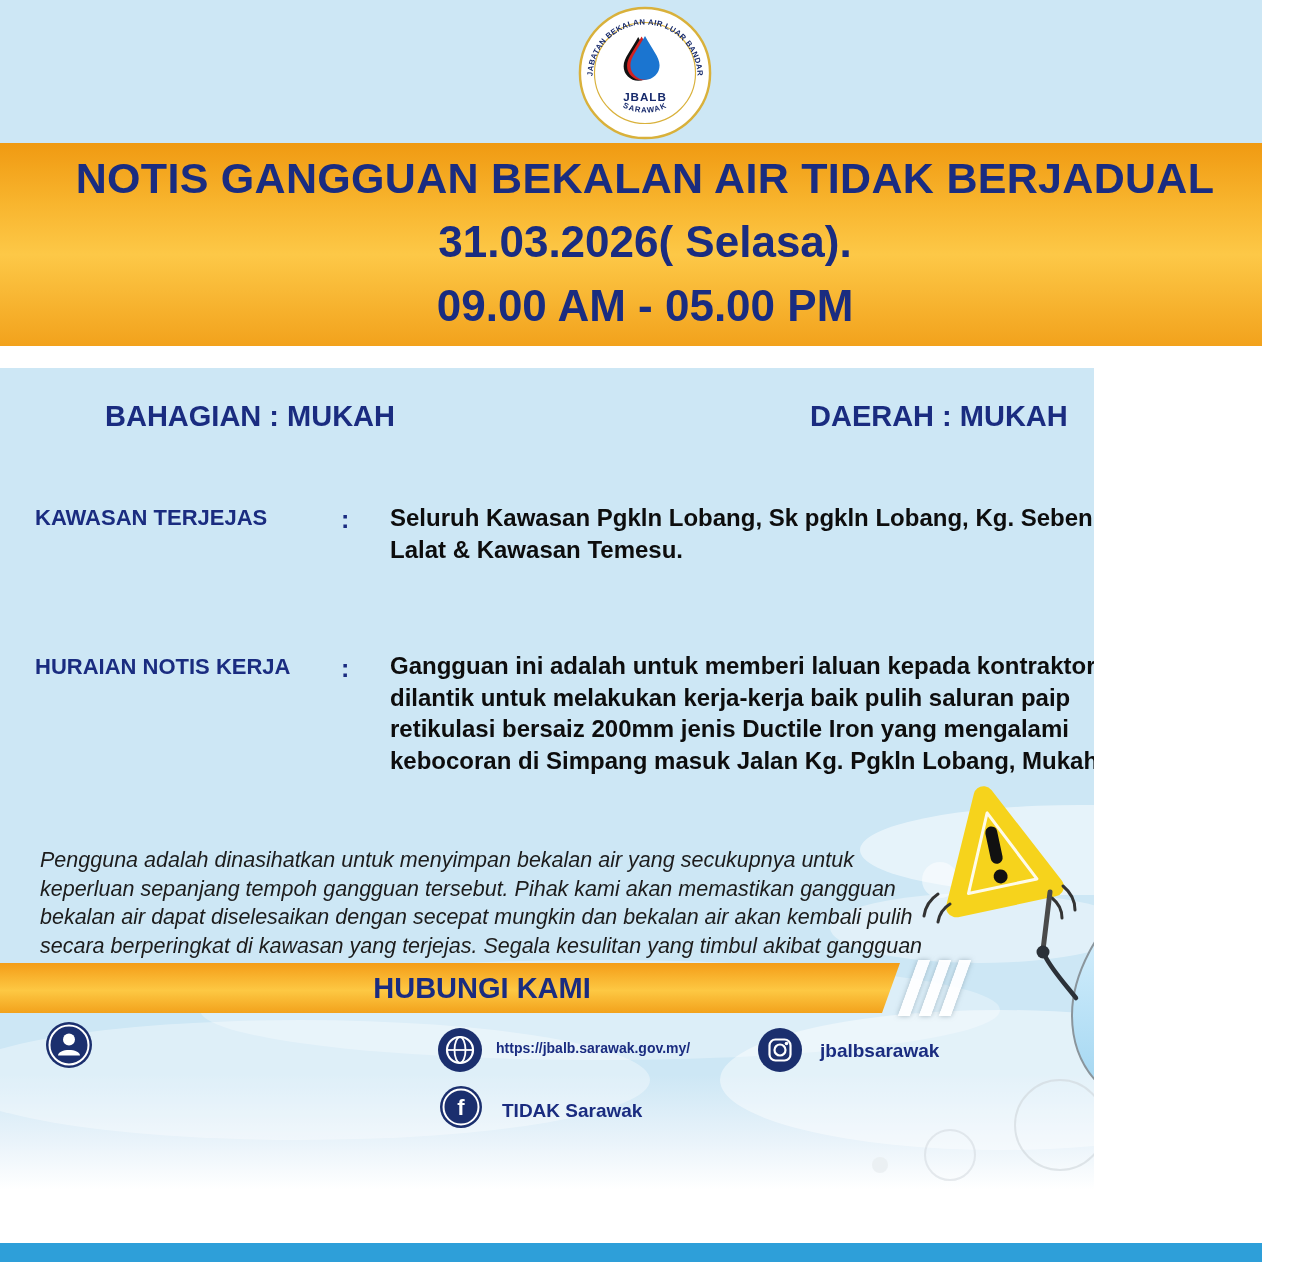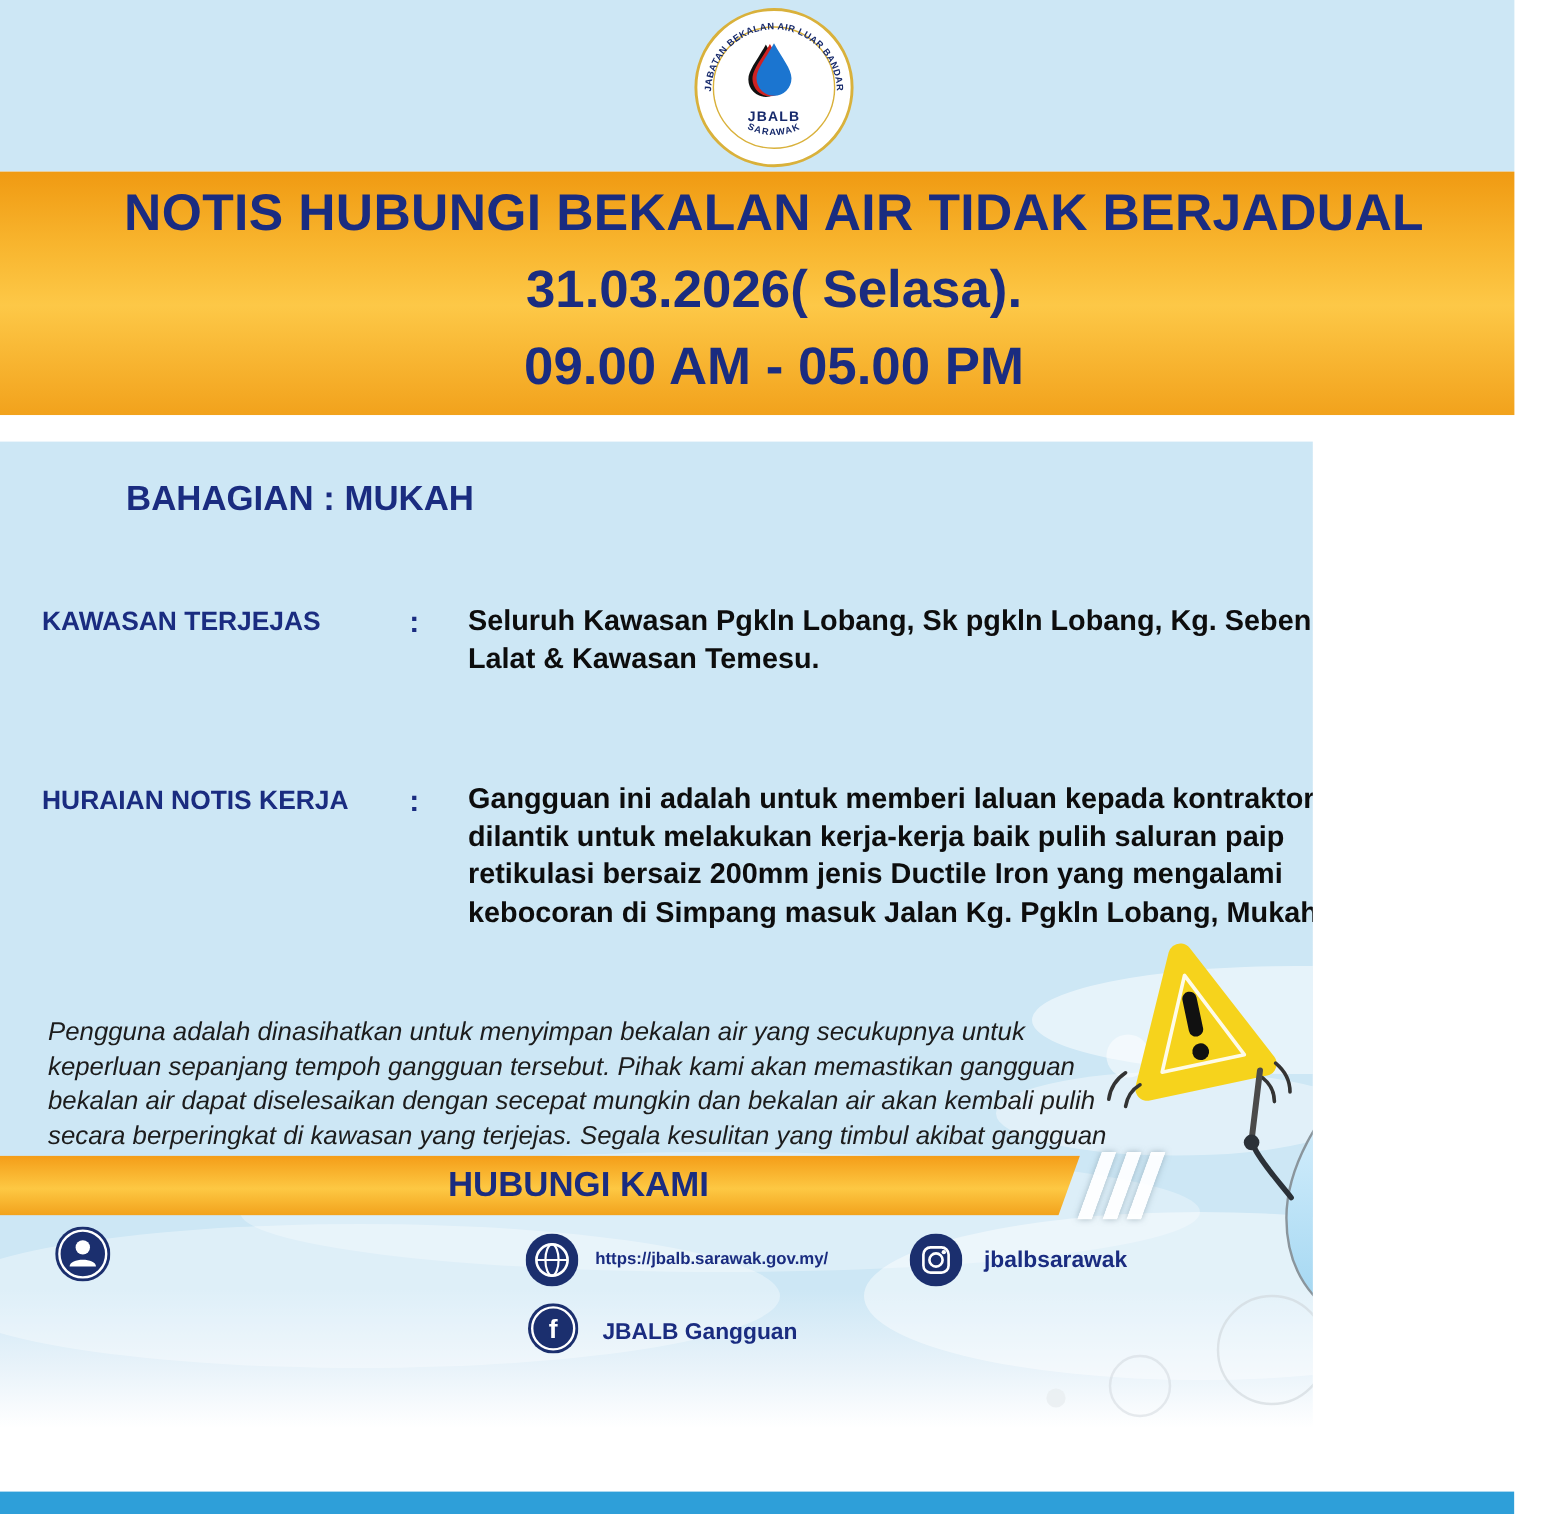--- a/index.html
+++ b/index.html
@@ -91,21 +91,21 @@
           <path d="M 0,-20 C -7,-7 -15,2 -15,10 a15,15 0 0 0 30,0 C 15,2 7,-7 0,-20 Z" transform="translate(-7,1)" fill="#111111"></path>
           <path d="M 0,-20 C -7,-7 -15,2 -15,10 a15,15 0 0 0 30,0 C 15,2 7,-7 0,-20 Z" transform="translate(-3.5,0.5)" fill="#d02222"></path>
           <path d="M 0,-20 C -7,-7 -15,2 -15,10 a15,15 0 0 0 30,0 C 15,2 7,-7 0,-20 Z" fill="#1b75d0"></path>
         </g>
         <text x="70" y="99" text-anchor="middle" font-size="12" font-weight="bold" fill="#16296b" letter-spacing="1">JBALB</text>
       </svg>
     </div>
   </div>
 
   <div class="banner">
-    <div class="title">NOTIS HUBUNGI BEKALAN AIR TIDAK BERJADUAL</div>
+    <div class="title">NOTIS GANGGUAN BEKALAN AIR TIDAK BERJADUAL</div>
     <div class="line">31.03.2026( Selasa).</div>
     <div class="line">09.00 AM - 05.00 PM</div>
   </div>
 
   <div class="white-gap"></div>
 
   <div class="body-area">
 
     <svg class="splash" viewBox="0 0 1290 392">
       <ellipse cx="1080" cy="52" rx="220" ry="45" fill="#ffffff" opacity="0.5"></ellipse>
@@ -115,20 +115,21 @@
       <ellipse cx="600" cy="212" rx="400" ry="50" fill="#ffffff" opacity="0.3"></ellipse>
       <ellipse cx="300" cy="282" rx="350" ry="60" fill="#ffffff" opacity="0.35"></ellipse>
       <ellipse cx="1000" cy="282" rx="280" ry="70" fill="#ffffff" opacity="0.45"></ellipse>
       <circle cx="1060" cy="327" r="45" fill="none" stroke="#cfd6db" stroke-width="2" opacity="0.6"></circle>
       <circle cx="950" cy="357" r="25" fill="none" stroke="#cfd6db" stroke-width="2" opacity="0.5"></circle>
       <circle cx="880" cy="367" r="8" fill="#e8edf0" opacity="0.8"></circle>
       <circle cx="1130" cy="360" r="6" fill="#e8edf0" opacity="0.8"></circle>
     </svg>
 
     <div class="region-label bahagian">BAHAGIAN : MUKAH</div>
+    <div class="region-label daerah">DAERAH : MUKAH</div>
 
     <div class="detail-label kawasan-label">KAWASAN TERJEJAS</div>
     <div class="detail-colon kawasan-colon">:</div>
     <div class="detail-value kawasan-value">Seluruh Kawasan Pgkln Lobang, Sk pgkln Lobang, Kg. Sebening Lalat &amp; Kawasan Temesu.</div>
 
     <div class="detail-label huraian-label">HURAIAN NOTIS KERJA</div>
     <div class="detail-colon huraian-colon">:</div>
     <div class="detail-value huraian-value">Gangguan ini adalah untuk memberi laluan kepada kontraktor yang dilantik untuk melakukan kerja-kerja baik pulih saluran paip retikulasi bersaiz 200mm jenis Ductile Iron yang mengalami kebocoran di Simpang masuk Jalan Kg. Pgkln Lobang, Mukah.</div>
 
     <div class="advisory">Pengguna adalah dinasihatkan untuk menyimpan bekalan air yang secukupnya untuk keperluan sepanjang tempoh gangguan tersebut. Pihak kami akan memastikan gangguan bekalan air dapat diselesaikan dengan secepat mungkin dan bekalan air akan kembali pulih secara berperingkat di kawasan yang terjejas. Segala kesulitan yang timbul akibat gangguan ini adalah sangat dikesali.</div>
@@ -153,21 +154,21 @@
       <ellipse cx="22" cy="22" rx="5.5" ry="13" fill="none" stroke="#ffffff" stroke-width="1.8"></ellipse>
       <line x1="9" y1="22" x2="35" y2="22" stroke="#ffffff" stroke-width="1.8"></line>
     </svg>
     <div class="contact-text website-text">https://jbalb.sarawak.gov.my/</div>
 
     <svg class="contact-icon fb-icon" viewBox="0 0 42 42">
       <circle cx="21" cy="21" r="21" fill="#1b2f6e"></circle>
       <circle cx="21" cy="21" r="17.5" fill="none" stroke="#ffffff" stroke-width="2"></circle>
       <text x="21" y="29" text-anchor="middle" font-size="22" font-weight="bold" fill="#ffffff">f</text>
     </svg>
-    <div class="contact-text fb-text">JBALB Gangguan</div>
+    <div class="contact-text fb-text">TIDAK Sarawak</div>
 
     <svg class="contact-icon ig-icon" viewBox="0 0 44 44">
       <circle cx="22" cy="22" r="22" fill="#1b2f6e"></circle>
       <rect x="11.5" y="11.5" width="21" height="21" rx="6" fill="none" stroke="#ffffff" stroke-width="2.2"></rect>
       <circle cx="22" cy="22" r="5.5" fill="none" stroke="#ffffff" stroke-width="2.2"></circle>
       <circle cx="28.5" cy="15.5" r="1.8" fill="#ffffff"></circle>
     </svg>
     <div class="contact-text ig-text">jbalbsarawak</div>
 
     <svg class="mascot" viewBox="0 0 390 390">

